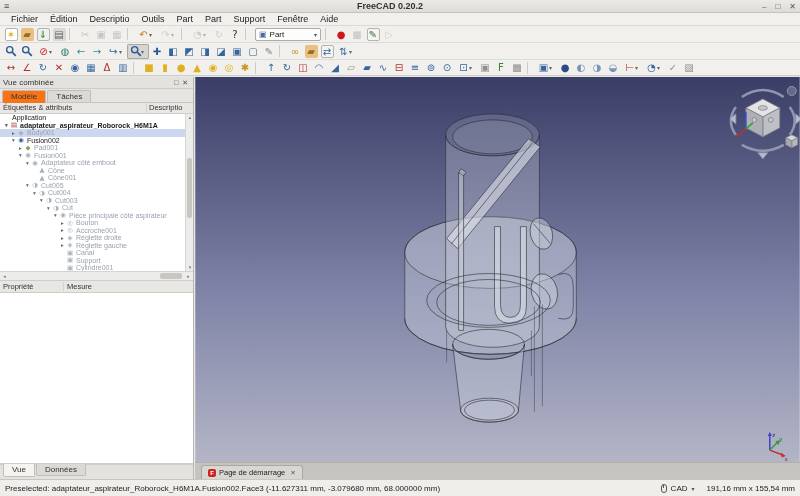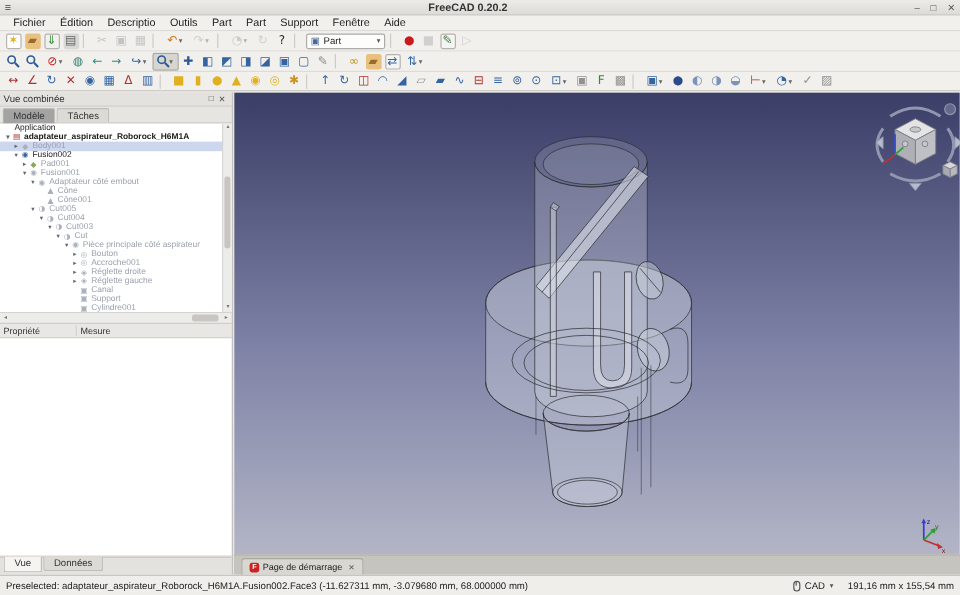--- a/index.html
+++ b/index.html
@@ -41,21 +41,21 @@
 
   
   .leftpanel { position:absolute; left:0; top:77px; width:194px; height:402px; background:#eceae6;
     border-right:1px solid #b9b7b3; display:flex; flex-direction:column; }
   .dockhead { height:12px; background:#e4e2de; border-bottom:1px solid #cfcdc9; display:flex; align-items:center; padding:0 3px; }
   .dockhead .dtitle { flex:1; font-size:8px; color:#333; }
   .dockhead .hbtn { font-size:7px; color:#555; padding:0 2px; }
   .ptabs { height:14px; display:flex; align-items:flex-end; padding-left:2px; background:#e7e5e1; border-bottom:1px solid #c6c4c0; }
   .ptab { font-size:8px; padding:1px 8px; border:1px solid #c0beba; border-bottom:none; background:#dcdad5;
     border-radius:2px 2px 0 0; margin-right:1px; color:#333; }
-  .ptab.active { background:#a3a3a3; position:relative; top:1px; padding-bottom:2px; }
+  .ptab.active { background:#f97316; position:relative; top:1px; padding-bottom:2px; }
   .colhead { height:11px; background:#e9e7e3; border-bottom:1px solid #cfcdc9; display:flex; font-size:7.5px; color:#333; }
   .colhead .c1 { flex:1; padding-left:3px; border-right:1px solid #d5d3cf; }
   .colhead .c2 { width:46px; padding-left:2px; overflow:hidden; white-space:nowrap; }
   .treewrap { position:relative; flex:0 0 158px; background:#ffffff; overflow:hidden; border-bottom:1px solid #d5d3cf; }
   .tree { position:absolute; left:0; top:0; right:8px; }
   .trow { height:7.5px; display:flex; align-items:center; font-size:7px; white-space:nowrap; color:#1a1a1a; }
   .trow.gray { color:#9aa0ac; }
   .trow.bold { font-weight:bold; }
   .trow.sel { background:#ccd6ee; }
   .trow .tw { width:7px; font-size:5.5px; color:#666; text-align:center; flex:none; }
@@ -400,20 +400,24 @@
 <div class="leftpanel">
   <div class="dockhead">
     <span class="dtitle">Vue combinée</span>
     <span class="hbtn">□</span>
     <span class="hbtn">✕</span>
   </div>
   <div class="ptabs">
       <div class="ptab active">Modèle</div>
       <div class="ptab">Tâches</div>
     </div>
+  <div class="colhead">
+    <span class="c1">Étiquettes &amp; attributs</span>
+    <span class="c2">Descriptio</span>
+  </div>
   <div class="treewrap">
     <div class="tree">
         <div class="trow" style="padding-left: 3px;">
           <span class="tw"></span>
           <span class="tlabel">Application</span>
         </div>
         <div class="trow bold" style="padding-left: 3px;">
           <span class="tw">▾</span>
           <span class="ticon" style="color: rgb(176, 64, 64);">▤</span>
           <span class="tlabel">adaptateur_aspirateur_Roborock_H6M1A</span>

